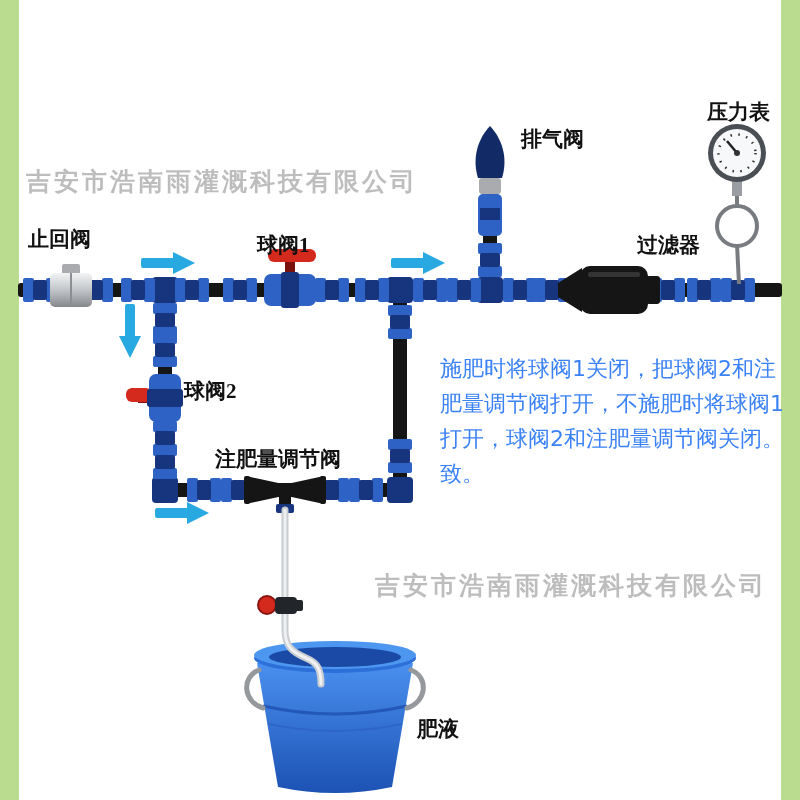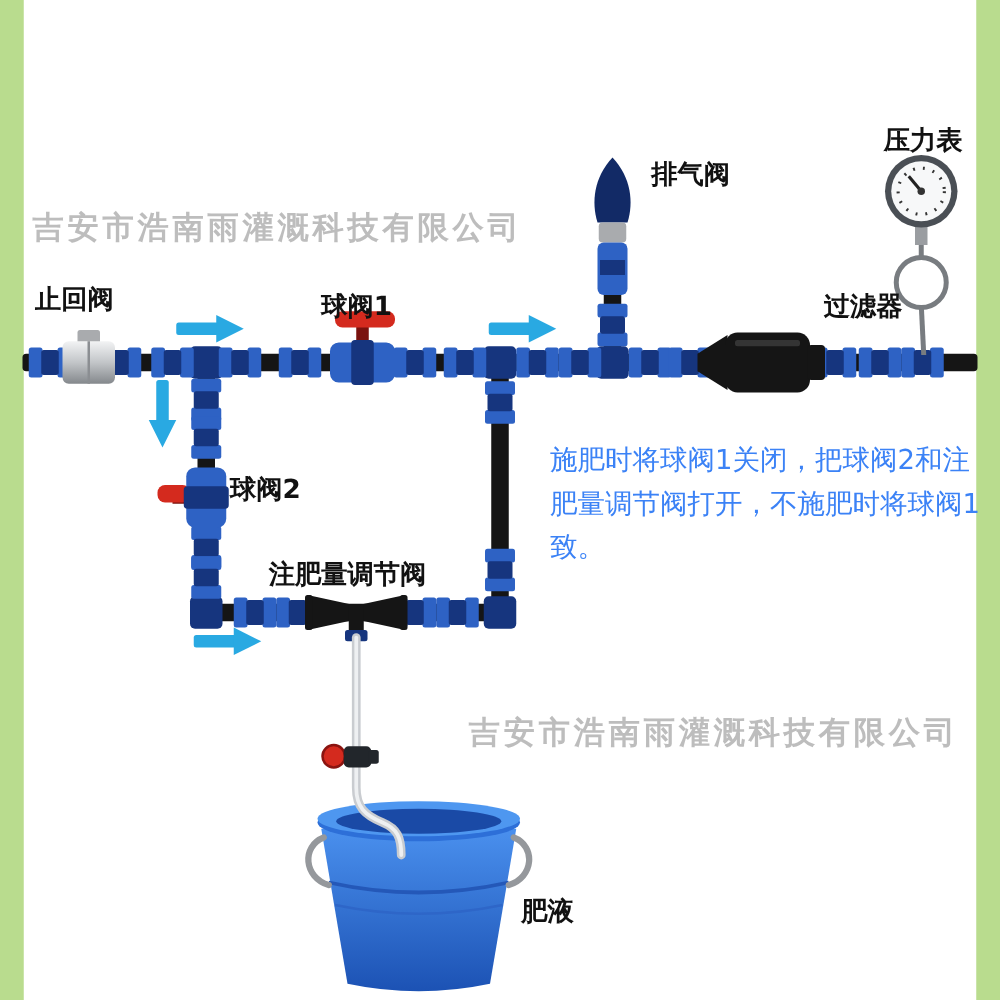--- a/index.html
+++ b/index.html
@@ -24,21 +24,21 @@
   .green-bar.right{right:0;}
   svg.diagram{position:absolute;left:0;top:0;}
   .f-pipe{fill:var(--pipe-black);}
   .f-fit{fill:var(--fitting-blue);}
   .f-fitd{fill:var(--fitting-dark-blue);}
   .f-red{fill:var(--valve-red);}
   .f-arrow{fill:var(--arrow-blue);}
   .f-metalcap{fill:#a9abae;}
   .lbl{
     position:absolute;font-size:21px;font-weight:600;color:var(--text-black);
-    white-space:nowrap;line-height:1.15;
+    white-space:nowrap;line-height:1.15;font-family:Liberation Serif, serif;
   }
   .wm{
     position:absolute;color:var(--watermark-grey);opacity:.58;font-size:25px;
     letter-spacing:3px;font-weight:600;white-space:nowrap;
     text-shadow:1px 1px 0 rgba(255,255,255,.7);
   }
   .wm.top{left:26px;top:165px;}
   .wm.bottom{left:375px;top:569px;}
   .instructions{
     position:absolute;left:440px;top:351px;color:#3b82f6;
@@ -210,24 +210,25 @@
     </g>
   </svg>
 
   <div class="wm top">吉安市浩南雨灌溉科技有限公司</div>
   <div class="wm bottom">吉安市浩南雨灌溉科技有限公司</div>
 
   <div class="lbl" style="left:28px;top:227px">止回阀</div>
   <div class="lbl" style="left:257px;top:233px">球阀1</div>
   <div class="lbl" style="left:521px;top:127px">排气阀</div>
   <div class="lbl" style="left:707px;top:100px">压力表</div>
-  <div class="lbl" style="left:659px;top:233px">过滤器</div>
+  <div class="lbl" style="left:637px;top:233px">过滤器</div>
   <div class="lbl" style="left:184px;top:379px">球阀2</div>
   <div class="lbl" style="left:215px;top:447px">注肥量调节阀</div>
   <div class="lbl" style="left:417px;top:717px">肥液</div>
 
   <div class="instructions">
     <div>施肥时将球阀1关闭，把球阀2和注</div>
     <div>肥量调节阀打开，不施肥时将球阀1</div>
+    <div>打开，球阀2和注肥量调节阀关闭。</div>
     <div>致。</div>
   </div>
 
 </div>
 
 </body></html>

